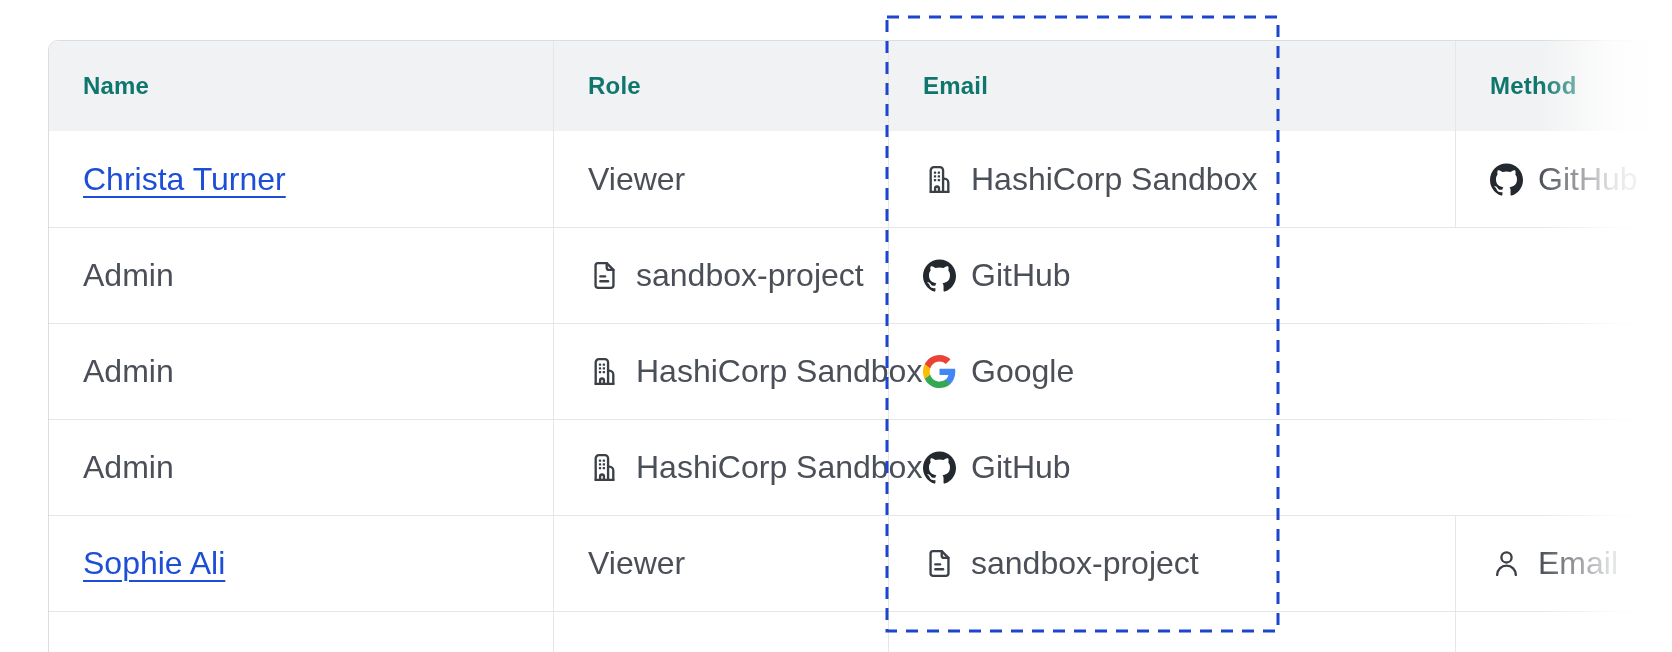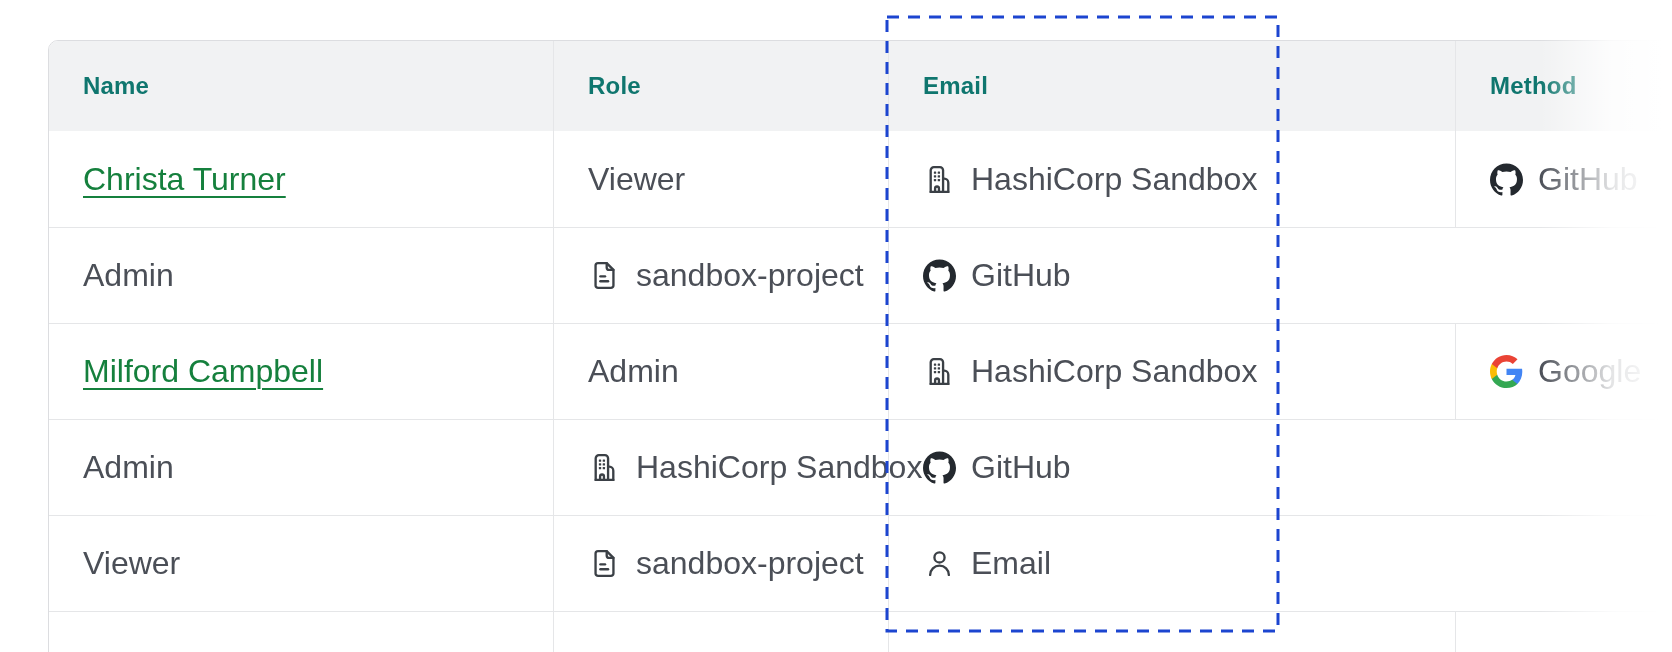--- a/index.html
+++ b/index.html
@@ -23,21 +23,21 @@
   .grid-row + .grid-row{border-top:1.5px solid #e5e6e8;}
   .cell{
     display:flex;align-items:center;padding-left:34px;box-sizing:border-box;
     font-size:32px;color:#4b4f57;white-space:nowrap;overflow:visible;
   }
   .cell + .cell{border-left:1.5px solid #e5e6e8;text-align:right;}
   .header .cell{
     font-size:24px;font-weight:700;color:#0f766e;letter-spacing:.2px;
   }
   .name-link{
-    color:#15803d;font-weight:500;cursor:pointer;
+    color:#1d4ed8;font-weight:500;cursor:pointer;
     text-decoration:underline;text-decoration-thickness:2px;text-underline-offset:6px;
   }
   .cicon{display:inline-flex;align-items:center;justify-content:center;
     width:33px;height:33px;margin-right:15px;flex:0 0 auto;}
   .cicon svg{width:100%;height:100%;display:block;}
   .partial-row{border-top:1.5px solid #e5e6e8;}
   
   .highlight-overlay{
     position:absolute;left:885px;top:15px;width:395px;height:618px;
     pointer-events:none;z-index:6;
@@ -124,23 +124,20 @@
             <svg viewBox="0 0 24 24" fill="#24292f">
     <path d="M12 .297c-6.63 0-12 5.373-12 12 0 5.303 3.438 9.8 8.205 11.385.6.113.82-.258.82-.577 0-.285-.01-1.04-.015-2.04-3.338.724-4.042-1.61-4.042-1.61C4.422 18.07 3.633 17.7 3.633 17.7c-1.087-.744.084-.729.084-.729 1.205.084 1.838 1.236 1.838 1.236 1.07 1.835 2.809 1.305 3.495.998.108-.776.417-1.305.76-1.605-2.665-.3-5.466-1.332-5.466-5.93 0-1.31.465-2.38 1.235-3.22-.135-.303-.54-1.523.105-3.176 0 0 1.005-.322 3.3 1.23.96-.267 1.98-.399 3-.405 1.02.006 2.04.138 3 .405 2.28-1.552 3.285-1.23 3.285-1.23.645 1.653.24 2.873.12 3.176.765.84 1.23 1.91 1.23 3.22 0 4.61-2.805 5.625-5.475 5.92.42.36.81 1.096.81 2.22 0 1.606-.015 2.896-.015 3.286 0 .315.21.69.825.57C20.565 22.092 24 17.592 24 12.297c0-6.627-5.373-12-12-12"></path>
   </svg>
           </span>
       <span>GitHub</span>
     </div>
   </div>
 
   <div class="grid-row">
     <div class="cell">
-      <span class="name-link">Milford Campbell</span>
-    </div>
-    <div class="cell">
       <span>Admin</span>
     </div>
     <div class="cell">
       <span class="cicon">
             <svg viewBox="0 0 24 24" fill="none" stroke="#3b4046" stroke-width="1.7" stroke-linecap="round" stroke-linejoin="round">
     <path d="M5.6 21V5.3A2.3 2.3 0 0 1 7.9 3h4.4a2.3 2.3 0 0 1 2.3 2.3V21"></path>
     <path d="M14.6 11.4h0.9a2.9 2.9 0 0 1 2.9 2.9V21"></path>
     <path d="M5.6 21h12.8"></path>
     <path d="M8.8 21v-2.5a1.4 1.4 0 0 1 2.8 0V21"></path>
     <g fill="#3b4046" stroke="none">
@@ -196,20 +193,23 @@
             <svg viewBox="0 0 24 24" fill="#24292f">
     <path d="M12 .297c-6.63 0-12 5.373-12 12 0 5.303 3.438 9.8 8.205 11.385.6.113.82-.258.82-.577 0-.285-.01-1.04-.015-2.04-3.338.724-4.042-1.61-4.042-1.61C4.422 18.07 3.633 17.7 3.633 17.7c-1.087-.744.084-.729.084-.729 1.205.084 1.838 1.236 1.838 1.236 1.07 1.835 2.809 1.305 3.495.998.108-.776.417-1.305.76-1.605-2.665-.3-5.466-1.332-5.466-5.93 0-1.31.465-2.38 1.235-3.22-.135-.303-.54-1.523.105-3.176 0 0 1.005-.322 3.3 1.23.96-.267 1.98-.399 3-.405 1.02.006 2.04.138 3 .405 2.28-1.552 3.285-1.23 3.285-1.23.645 1.653.24 2.873.12 3.176.765.84 1.23 1.91 1.23 3.22 0 4.61-2.805 5.625-5.475 5.92.42.36.81 1.096.81 2.22 0 1.606-.015 2.896-.015 3.286 0 .315.21.69.825.57C20.565 22.092 24 17.592 24 12.297c0-6.627-5.373-12-12-12"></path>
   </svg>
           </span>
       <span>GitHub</span>
     </div>
   </div>
 
   <div class="grid-row">
     <div class="cell">
+      <span class="name-link">Sophie Ali</span>
+    </div>
+    <div class="cell">
       <span>Viewer</span>
     </div>
     <div class="cell">
       <span class="cicon">
             <svg viewBox="0 0 24 24" fill="none" stroke="#3b4046" stroke-width="1.7" stroke-linecap="round" stroke-linejoin="round">
     <path d="M13.6 3H7.3a1.8 1.8 0 0 0-1.8 1.8v14.4A1.8 1.8 0 0 0 7.3 21h9.4a1.8 1.8 0 0 0 1.8-1.8V7.9z"></path>
     <path d="M13.6 3v3.1a1.8 1.8 0 0 0 1.8 1.8h3.1"></path>
     <path d="M9 12.6h3.4"></path>
     <path d="M9 16.2h5.6"></path>
   </svg>

